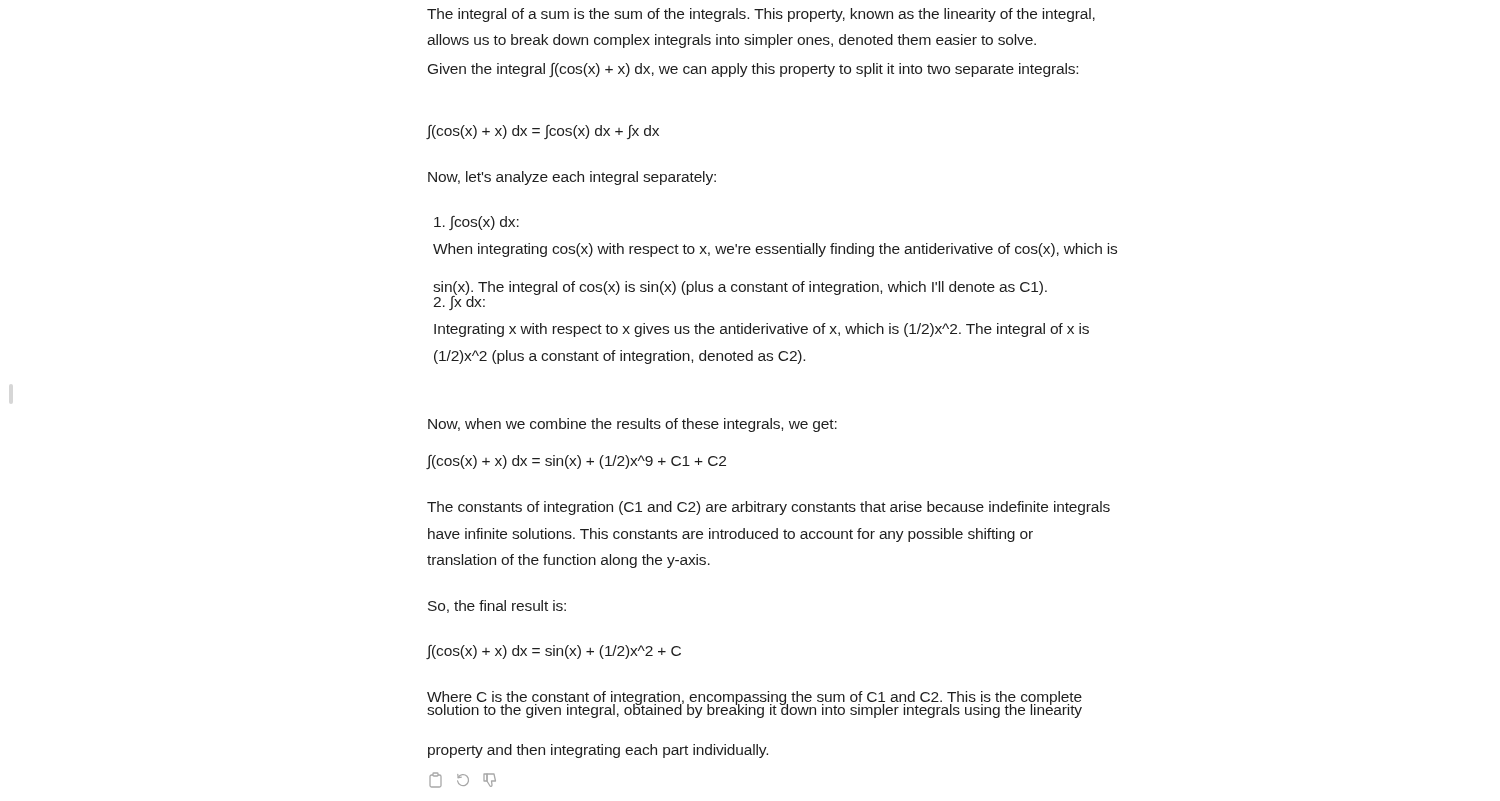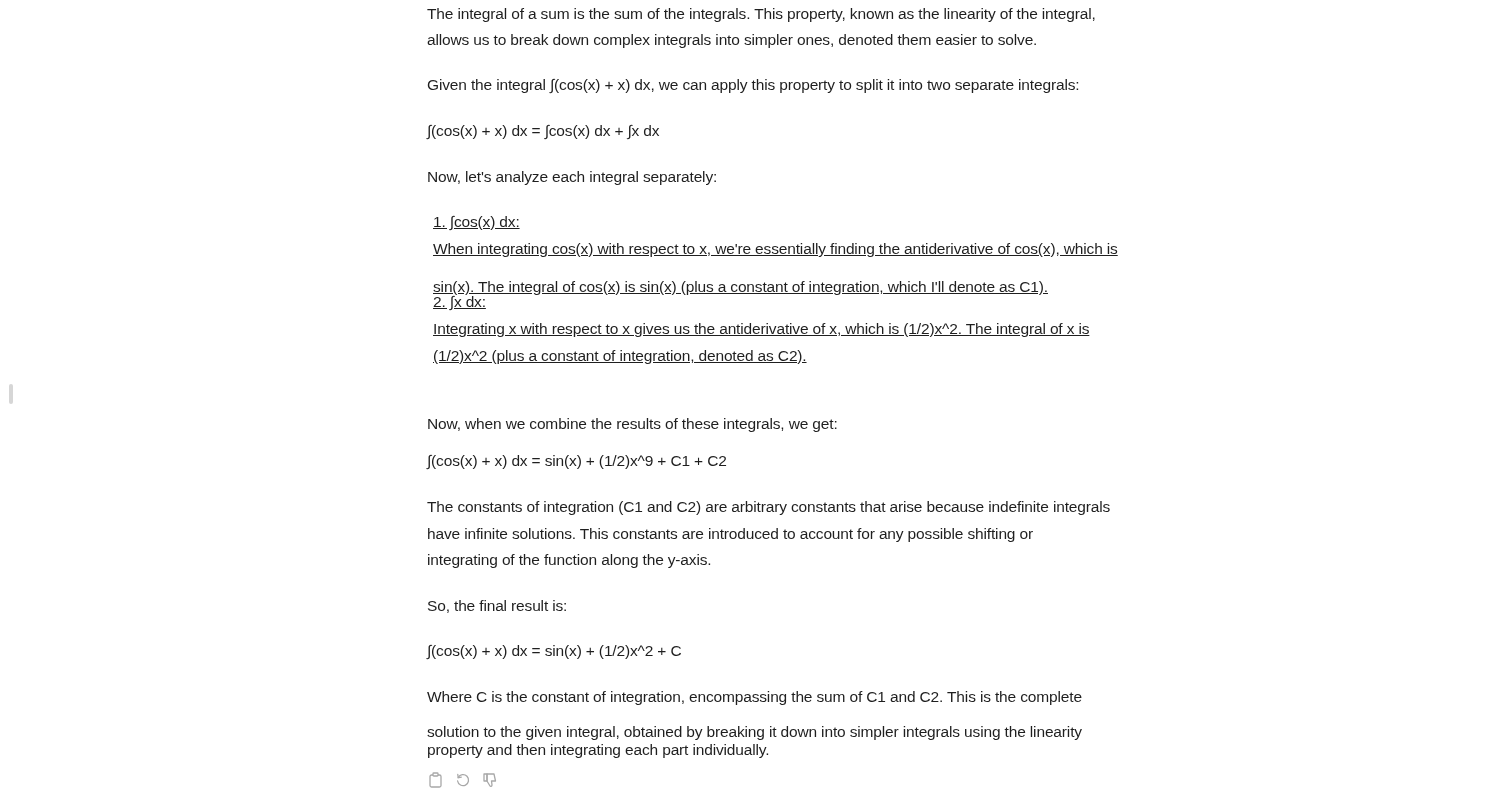--- a/index.html
+++ b/index.html
@@ -31,21 +31,21 @@
     width: 700px;
     font-size: 15.5px;
     letter-spacing: -0.15px;
   }
   .line {
     position: absolute;
     left: 0;
     white-space: nowrap;
     line-height: 20px;
   }
-  .indent { left: 6px; text-decoration: underline; }
+  .indent { left: 6px; }
   .actions {
     position: absolute;
     left: 427px;
     top: 771px;
     display: flex;
     gap: 10px;
   }
   .action-btn {
     width: 17px;
     height: 17px;
@@ -57,38 +57,38 @@
   .action-btn svg { display: block; }
 </style>
 </head>
 <body>
 
 <div class="sidebar-handle"></div>
 
 <div class="message">
   <div class="line" style="top:4px">The integral of a sum is the sum of the integrals. This property, known as the linearity of the integral,</div>
   <div class="line" style="top:30px">allows us to break down complex integrals into simpler ones, denoted them easier to solve.</div>
-  <div class="line" style="top:75px">Given the integral ∫(cos(x) + x) dx, we can apply this property to split it into two separate integrals:</div>
+  <div class="line" style="top:59px">Given the integral ∫(cos(x) + x) dx, we can apply this property to split it into two separate integrals:</div>
   <div class="line" style="top:121px">∫(cos(x) + x) dx = ∫cos(x) dx + ∫x dx</div>
   <div class="line" style="top:167px">Now, let's analyze each integral separately:</div>
   <div class="line indent" style="top:212px">1. ∫cos(x) dx:</div>
   <div class="line indent" style="top:239px">When integrating cos(x) with respect to x, we're essentially finding the antiderivative of cos(x), which is</div>
   <div class="line indent" style="top:277px">sin(x). The integral of cos(x) is sin(x) (plus a constant of integration, which I'll denote as C1).</div>
   <div class="line indent" style="top:292px">2. ∫x dx:</div>
   <div class="line indent" style="top:319px">Integrating x with respect to x gives us the antiderivative of x, which is (1/2)x^2. The integral of x is</div>
   <div class="line indent" style="top:346px">(1/2)x^2 (plus a constant of integration, denoted as C2).</div>
   <div class="line" style="top:414px">Now, when we combine the results of these integrals, we get:</div>
   <div class="line" style="top:451px">∫(cos(x) + x) dx = sin(x) + (1/2)x^9 + C1 + C2</div>
   <div class="line" style="top:497px">The constants of integration (C1 and C2) are arbitrary constants that arise because indefinite integrals</div>
   <div class="line" style="top:524px">have infinite solutions. This constants are introduced to account for any possible shifting or</div>
-  <div class="line" style="top:550px">integrating of the function along the y-axis.</div>
+  <div class="line" style="top:550px">translation of the function along the y-axis.</div>
   <div class="line" style="top:596px">So, the final result is:</div>
   <div class="line" style="top:641px">∫(cos(x) + x) dx = sin(x) + (1/2)x^2 + C</div>
   <div class="line" style="top:687px">Where C is the constant of integration, encompassing the sum of C1 and C2. This is the complete</div>
-  <div class="line" style="top:722px">solution to the given integral, obtained by breaking it down into simpler integrals using the linearity</div>
+  <div class="line" style="top:700px">solution to the given integral, obtained by breaking it down into simpler integrals using the linearity</div>
   <div class="line" style="top:740px">property and then integrating each part individually.</div>
 </div>
 
 <div class="actions">
   <div class="action-btn">
     <span>
       <svg width="15" height="16" viewBox="0 0 15 16" fill="none" stroke="#a8a8a8" stroke-width="1.3">
         <rect x="2" y="3" width="11" height="12" rx="1.5"></rect>
         <rect x="5" y="1" width="5" height="3" rx="0.8" fill="#ffffff"></rect>
       </svg>

